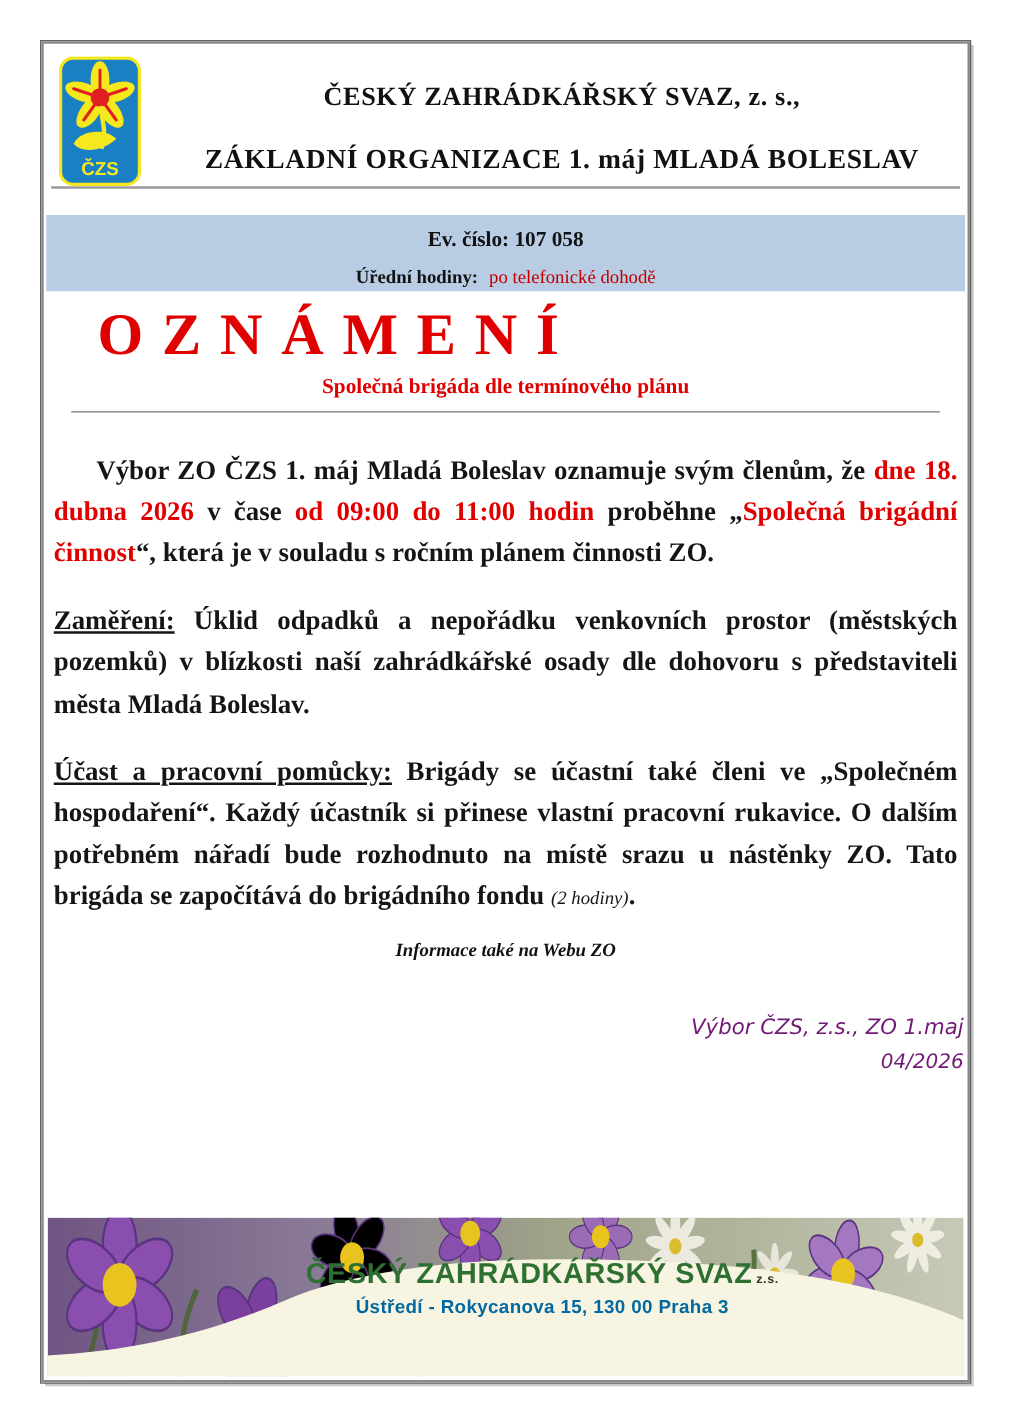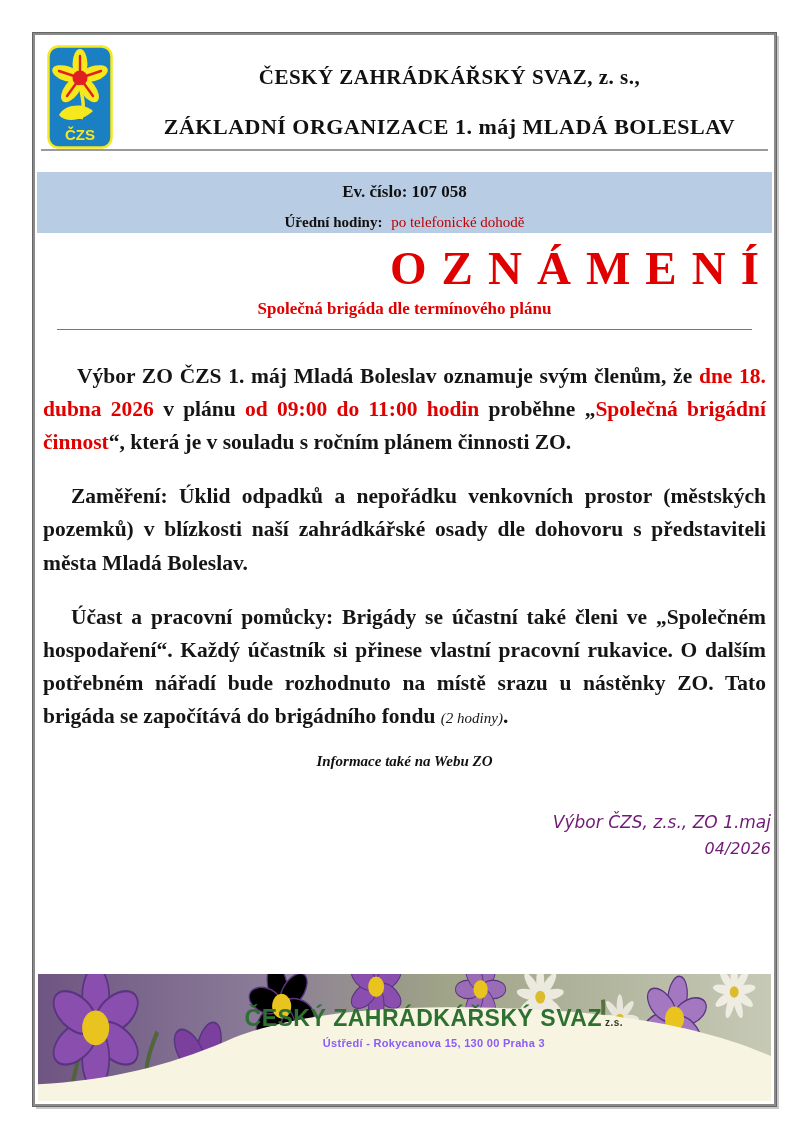--- a/index.html
+++ b/index.html
@@ -43,40 +43,40 @@
     font-family:"DejaVu Sans","Liberation Sans",sans-serif;
     font-style:italic;font-size:15px;
   }
   .contact-row .lbl{font-weight:bold;margin-right:4px;}
   .band-hours{padding:2px 0;font-size:15px;}
   .band-hours .lbl{font-weight:bold;color:#111;}
   .band-hours .val{color:var(--dark-red);margin-left:5px;}
 
   
   .notice-title{
-    text-align:right;color:var(--accent-red);
+    text-align:left;color:var(--accent-red);
     font-size:47px;font-weight:bold;letter-spacing:.32em;
     margin-top:8px;text-indent:.32em;margin-left:28px;
   }
   .notice-subtitle{
     text-align:center;color:var(--accent-red);
     font-size:17px;font-weight:bold;margin-top:4px;
   }
   .thin-rule{border:none;border-top:1px solid #777;margin:10px 22px 0 22px;}
 
   
   .body-text{padding:0 8px 0 8px;}
   .body-text p{
     font-size:21.5px;font-weight:bold;line-height:1.54;
     text-align:justify;color:#151515;
   }
   .p-intro{margin-top:30px;text-indent:34px;}
   .p-block{margin-top:21px;}
   .seg-red{color:var(--accent-red);}
-  .seg-label{margin-left:28px;}
+  .seg-label{text-decoration:underline;}
   .seg-small-italic{font-weight:normal;font-style:italic;font-size:15px;}
   .p-leader{margin-top:22px;}
   .web-note{
     text-align:center;font-weight:bold;font-style:italic;
     font-size:15px;margin-top:20px;
   }
 
   
   .signature{
     margin-top:42px;margin-right:3px;text-align:right;
@@ -88,21 +88,21 @@
   
   .banner{position:absolute;left:3px;right:3px;bottom:3px;height:127px;overflow:hidden;}
   .banner svg.photo{position:absolute;inset:0;width:100%;height:100%;}
   .banner-text{
     position:absolute;left:54%;top:31px;transform:translateX(-50%);
     text-align:center;white-space:nowrap;
     font-family:"Liberation Sans","DejaVu Sans",sans-serif;
   }
   .banner-line1{font-size:23px;font-weight:bold;color:var(--banner-green);letter-spacing:.5px;}
   .banner-line1 .suffix{font-size:10px;font-weight:bold;color:#2c3a27;margin-left:3px;vertical-align:baseline;}
-  .banner-line2{font-size:11px;font-weight:bold;color:#8b5cf6;margin-top:5px;letter-spacing:.3px;}
+  .banner-line2{font-size:15px;font-weight:bold;color:#0369a1;margin-top:5px;letter-spacing:.3px;}
 </style>
 </head>
 <body>
 
 <div class="page">
 
   <div class="doc-header">
     <svg class="logo" viewBox="0 0 66 104">
       <rect x="1.5" y="1.5" width="63" height="101" rx="10" fill="#1b7fc4" stroke="#f5e81c" stroke-width="2.5"></rect>
       <g transform="translate(33,33)">
@@ -143,21 +143,21 @@
   <div class="band band-hours">
     <span class="lbl">Úřední hodiny:</span>
     <span class="val">po telefonické dohodě</span>
   </div>
 
   <div class="notice-title">OZNÁMENÍ</div>
   <div class="notice-subtitle">Společná brigáda dle termínového plánu</div>
   <hr class="thin-rule">
 
   <div class="body-text">
-    <p class="p-intro"><span>Výbor ZO ČZS 1. máj Mladá Boleslav oznamuje svým členům, že </span><span class="seg-red">dne 18. dubna 2026</span><span> v plánu </span><span class="seg-red">od 09:00 do 11:00 hodin</span><span> proběhne „</span><span class="seg-red">Společná brigádní činnost</span><span>“, která je v souladu s ročním plánem činnosti ZO.</span></p>
+    <p class="p-intro"><span>Výbor ZO ČZS 1. máj Mladá Boleslav oznamuje svým členům, že </span><span class="seg-red">dne 18. dubna 2026</span><span> v čase </span><span class="seg-red">od 09:00 do 11:00 hodin</span><span> proběhne „</span><span class="seg-red">Společná brigádní činnost</span><span>“, která je v souladu s ročním plánem činnosti ZO.</span></p>
 
     <p class="p-block"><span class="seg-label">Zaměření:</span><span> Úklid odpadků a nepořádku venkovních prostor (městských pozemků) v blízkosti naší zahrádkářské osady dle dohovoru s představiteli města Mladá Boleslav.</span></p>
 
     <p class="p-block"><span class="seg-label">Účast a pracovní pomůcky:</span><span> Brigády se účastní také členi ve „Společném hospodaření“. Každý účastník si přinese vlastní pracovní rukavice. O dalším potřebném nářadí bude rozhodnuto na místě srazu u nástěnky ZO. Tato brigáda se započítává do brigádního fondu </span><span class="seg-small-italic">(2 hodiny)</span><span>.</span></p>
 
 
     <div class="web-note">Informace také na Webu ZO</div>
   </div>
 
   <div class="signature">

